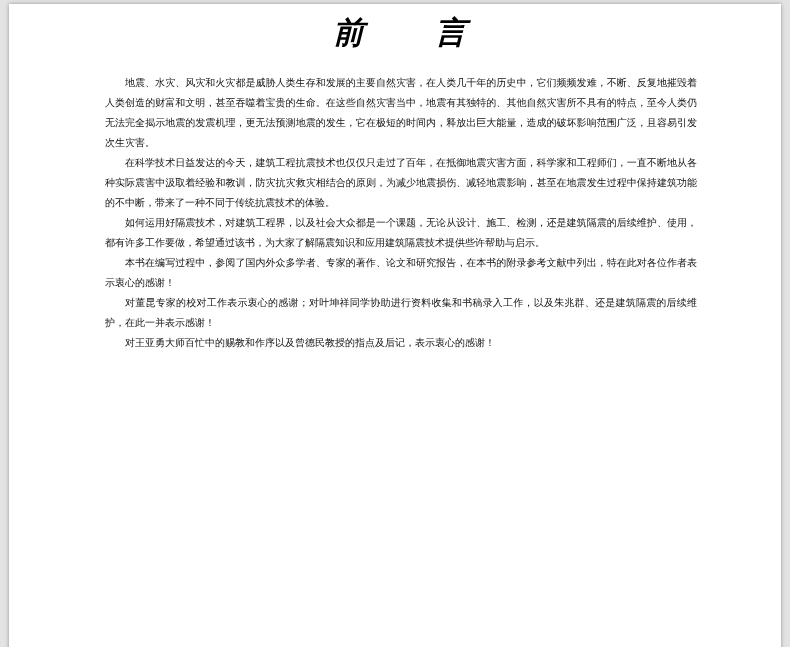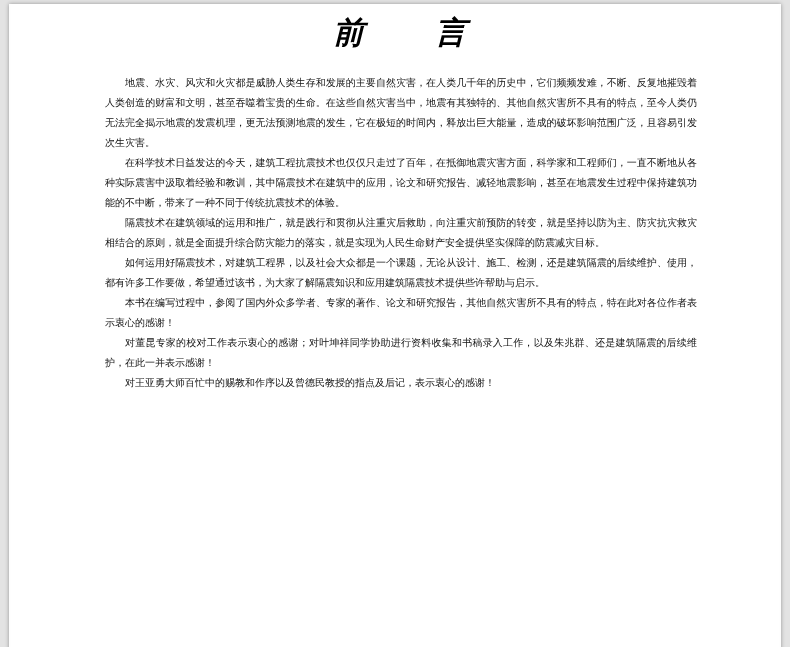--- a/index.html
+++ b/index.html
@@ -42,21 +42,20 @@
     text-indent: 2em;
   }
 </style>
 </head>
 <body>
 
 <div class="page">
   <h1 class="page-title">前　　言</h1>
   <div class="body-text">
     <p>地震、水灾、风灾和火灾都是威胁人类生存和发展的主要自然灾害，在人类几千年的历史中，它们频频发难，不断、反复地摧毁着人类创造的财富和文明，甚至吞噬着宝贵的生命。在这些自然灾害当中，地震有其独特的、其他自然灾害所不具有的特点，至今人类仍无法完全揭示地震的发震机理，更无法预测地震的发生，它在极短的时间内，释放出巨大能量，造成的破坏影响范围广泛，且容易引发次生灾害。</p>
-    <p>在科学技术日益发达的今天，建筑工程抗震技术也仅仅只走过了百年，在抵御地震灾害方面，科学家和工程师们，一直不断地从各种实际震害中汲取着经验和教训，其中隔震技术在建筑中的应用，论文和研究报告、减轻地震影响，甚至在地震发生过程中保持建筑功能的不中断，带来了一种不同于传统抗震技术的体验。</p>
-    <p>隔震技术在建筑领域的运用和推广，就是践行和贯彻从注重灾后救助，向注重灾前预防的转变，就是坚持以防为主、防灾抗灾救灾相结合的原则，就是全面提升综合防灾能力的落实，就是实现为人民生命财产安全提供坚实保障的防震减灾目标。</p>
+    <p>在科学技术日益发达的今天，建筑工程抗震技术也仅仅只走过了百年，在抵御地震灾害方面，科学家和工程师们，一直不断地从各种实际震害中汲取着经验和教训，防灾抗灾救灾相结合的原则，为减少地震损伤、减轻地震影响，甚至在地震发生过程中保持建筑功能的不中断，带来了一种不同于传统抗震技术的体验。</p>
     <p>如何运用好隔震技术，对建筑工程界，以及社会大众都是一个课题，无论从设计、施工、检测，还是建筑隔震的后续维护、使用，都有许多工作要做，希望通过该书，为大家了解隔震知识和应用建筑隔震技术提供些许帮助与启示。</p>
-    <p>本书在编写过程中，参阅了国内外众多学者、专家的著作、论文和研究报告，其他自然灾害所不具有的特点，特在此对各位作者表示衷心的感谢！</p>
+    <p>本书在编写过程中，参阅了国内外众多学者、专家的著作、论文和研究报告，在本书的附录参考文献中列出，特在此对各位作者表示衷心的感谢！</p>
     <p>对董昆专家的校对工作表示衷心的感谢；对叶坤祥同学协助进行资料收集和书稿录入工作，以及朱兆群、还是建筑隔震的后续维护，在此一并表示感谢！</p>
     <p>对王亚勇大师百忙中的赐教和作序以及曾德民教授的指点及后记，表示衷心的感谢！</p>
 
   </div>
 </div>
 
 </body></html>

